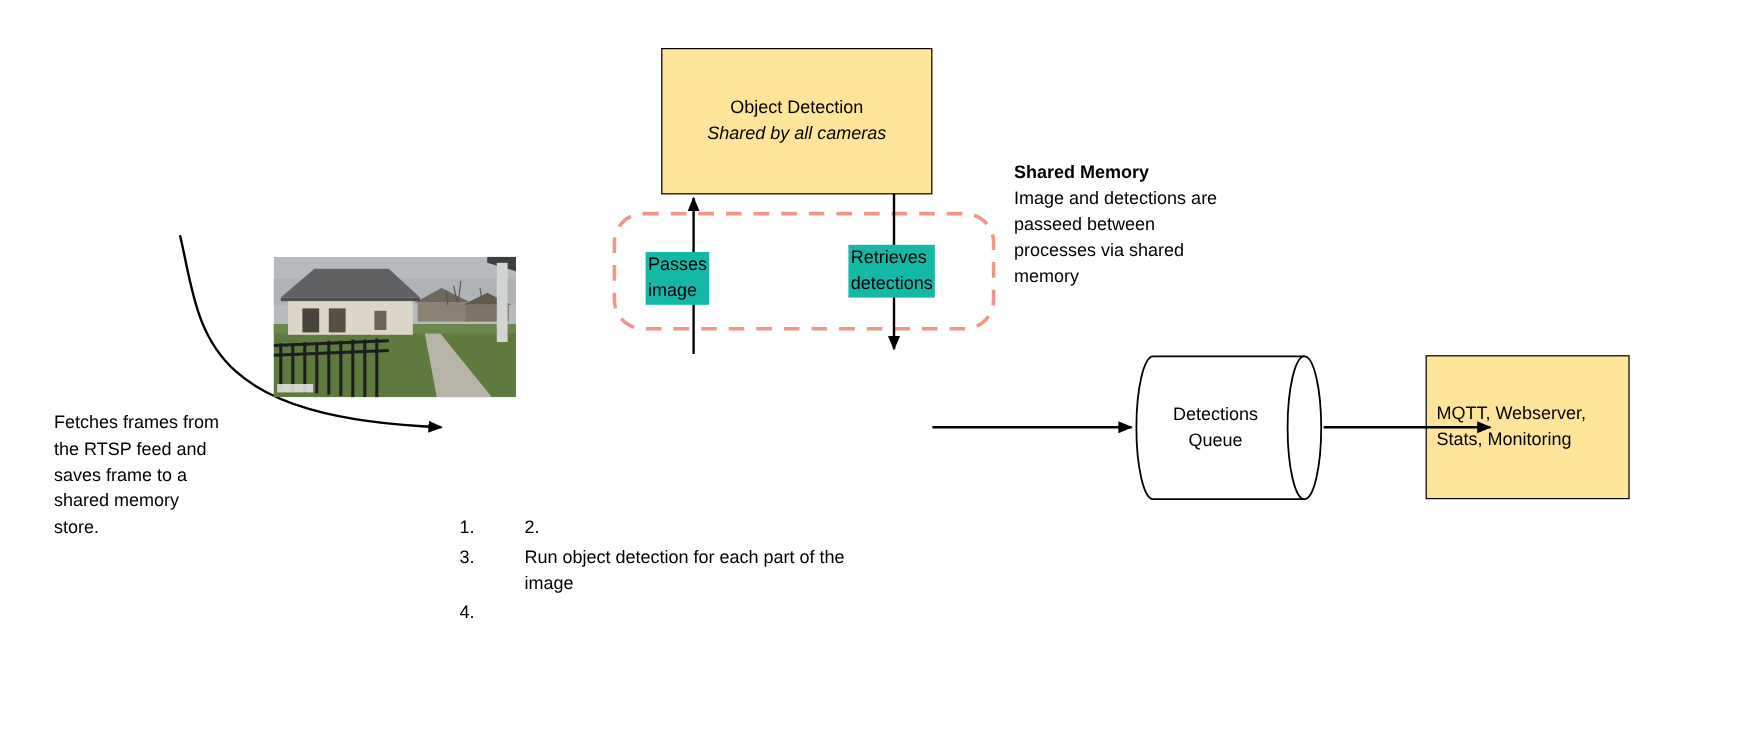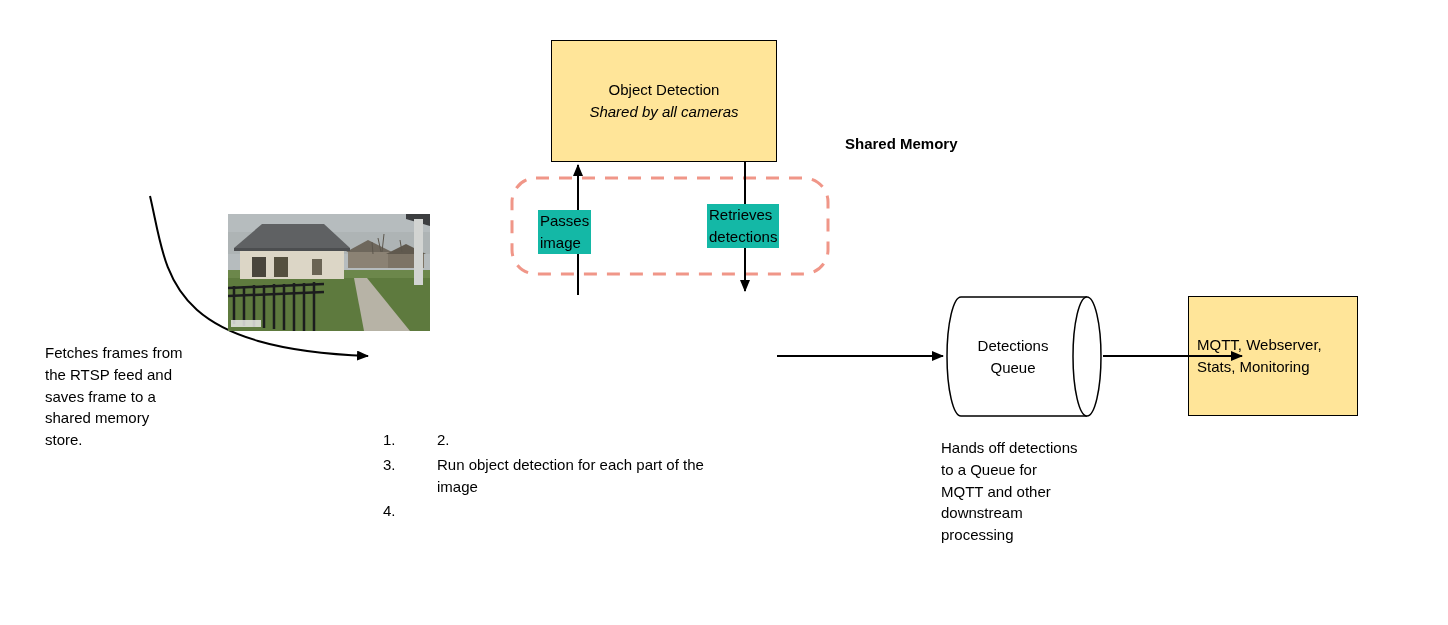--- a/index.html
+++ b/index.html
@@ -73,36 +73,35 @@
     <path d="M 150 196 C 168 272, 162 348, 368 356" fill="none" stroke="#000" stroke-width="2" marker-end="url(#ah)"></path>
   </svg>
 
   <div class="abs lbl preline" style="left:538px; top:210px;">Passes
 image</div>
   <div class="abs lbl preline" style="left:707px; top:204px;">Retrieves
 detections</div>
 
   <div class="abs" style="left:845px; top:133px; width:205px;">
     <div class="bold">Shared Memory</div>
+    <div class="preline">Image and detections are
+passeed between
+processes via shared
+memory</div>
   </div>
 
   <div class="abs steps" style="left:383px; top:429px;">
     <div>1.</div>
     <div>2.</div>
     <div>3.</div>
     <div class="preline">Run object detection for each part of the
 image</div>
     <div>4.</div>
   </div>
 
-  <div class="abs preline" style="left:941px; top:437px; width:180px;">Hands off detections
-to a Queue for
-MQTT and other
-downstream
-processing</div>
 
   <div class="abs" style="left:228px; top:214px; width:202px; height:117px;">
     <svg width="202" height="117" viewBox="0 0 202 117">
       <rect width="202" height="117" fill="#b6bcbe"></rect>
       <rect y="18" width="202" height="22" fill="#aeb4b5"></rect>
 
       <polygon points="118,38 140,26 164,38" fill="#6e675c"></polygon>
       <rect x="120" y="38" width="42" height="16" fill="#8b8274"></rect>
       <polygon points="158,40 178,30 198,40" fill="#60594e"></polygon>
       <rect x="160" y="40" width="36" height="14" fill="#7d7466"></rect>

